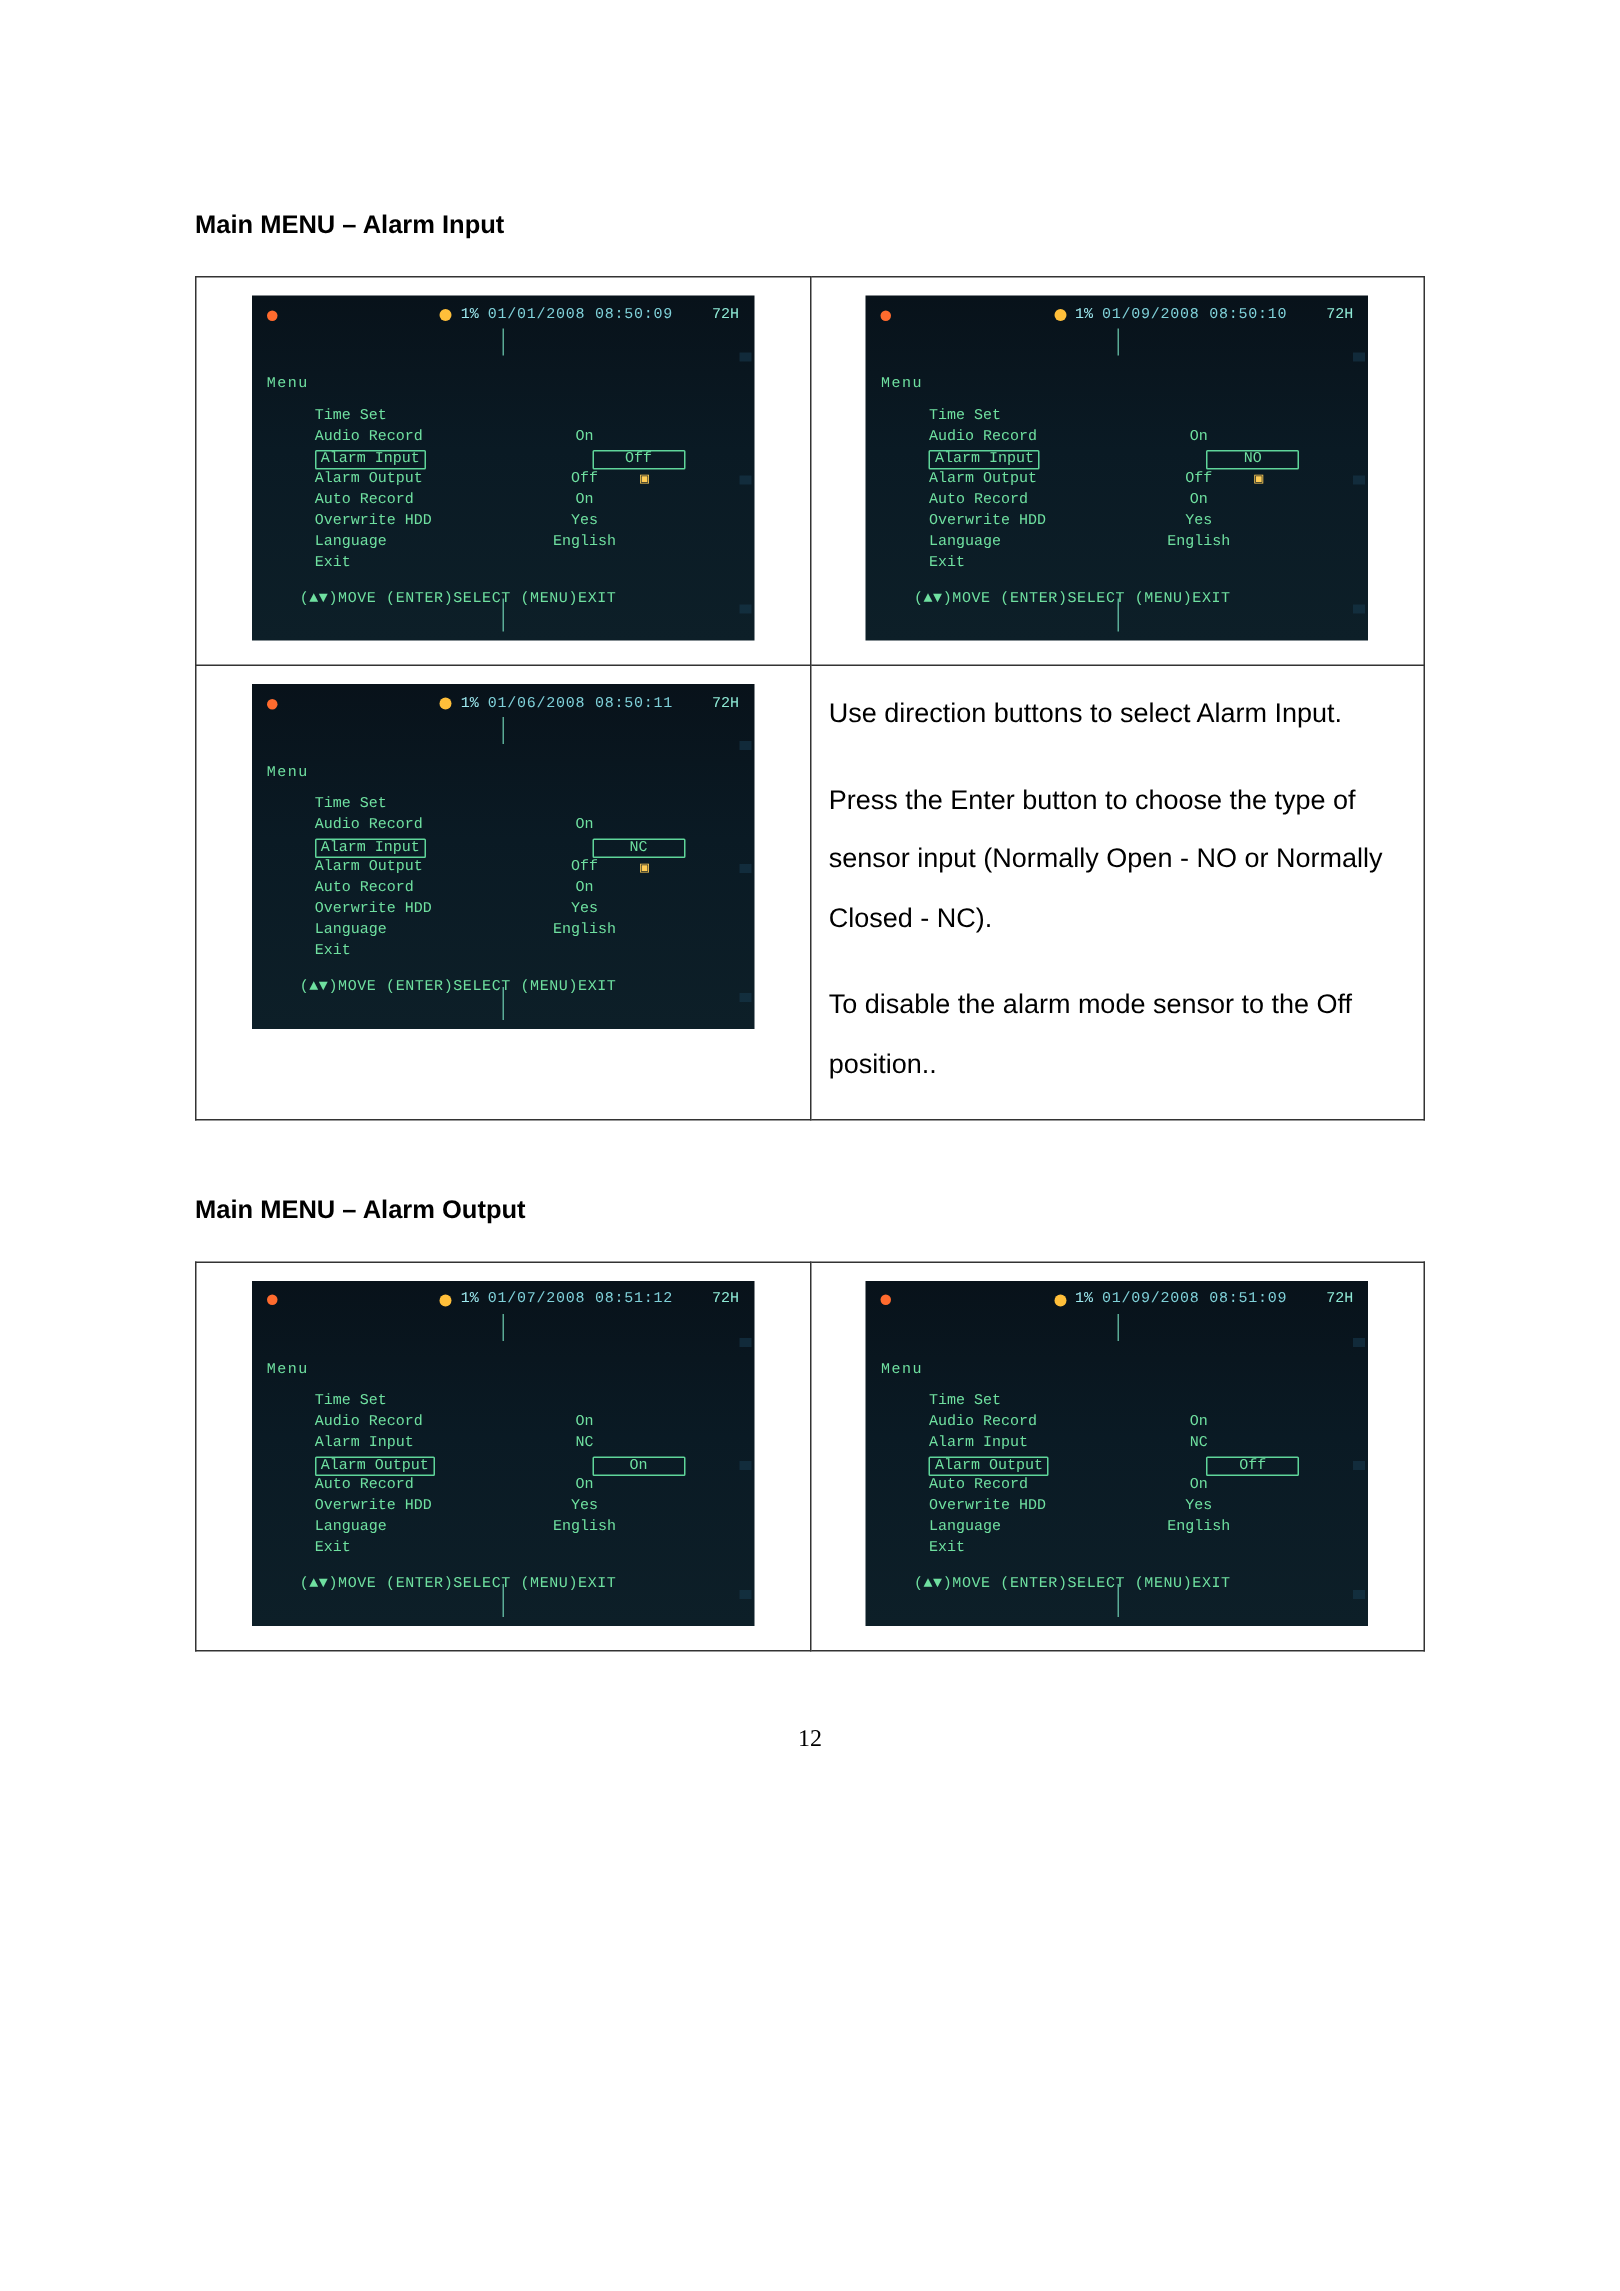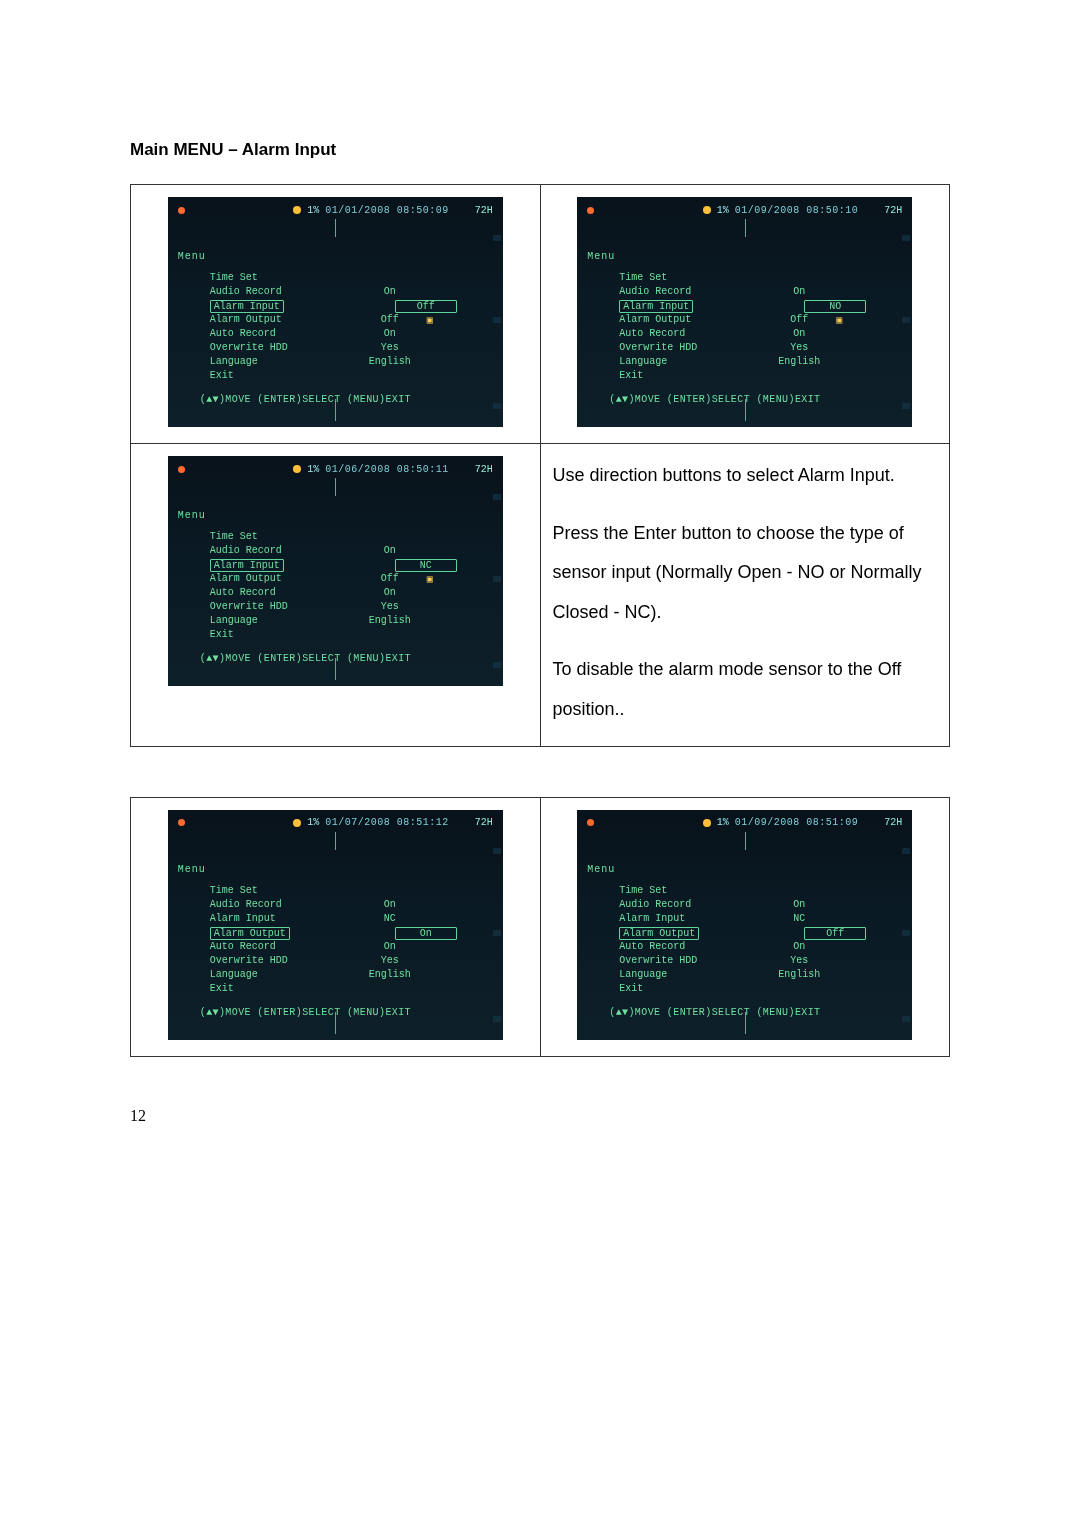--- a/index.html
+++ b/index.html
@@ -136,20 +136,21 @@
     right: 2px;
     width: 8px; height: 6px;
     background: #17384d;
     opacity:0.6;
   }
   .dvr .corner-tr { top: 38px; }
   .dvr .corner-mr { top: 120px; }
   .dvr .corner-br { bottom: 18px; }
 
   .page-number {
+    text-align: center;
     font-size: 16px;
     margin: 28px 0 0 0;
     font-family: "Times New Roman", serif;
   }
 </style>
 </head>
 <body>
 
 <div class="page">
 
@@ -353,20 +354,21 @@
         <div>Use direction buttons to select Alarm Input.</div>
         <div style="height:18px"></div>
         <div>Press the Enter button to choose the type of sensor input (Normally Open - NO or Normally Closed - NC).</div>
         <div style="height:18px"></div>
         <div>To disable the alarm mode sensor to the Off position..</div>
       </td>
     </tr>
   </tbody>
     </table>
 
+  <div class="sec-title">Main MENU – Alarm Output</div>
 
   <table class="grid">
     <tbody>
         <tr>
       <td>
         <div class="dvr">
           <div class="topbar">
             <span class="dot-red"></span>
             <span class="spacer"></span>
             <span class="sun"></span>

